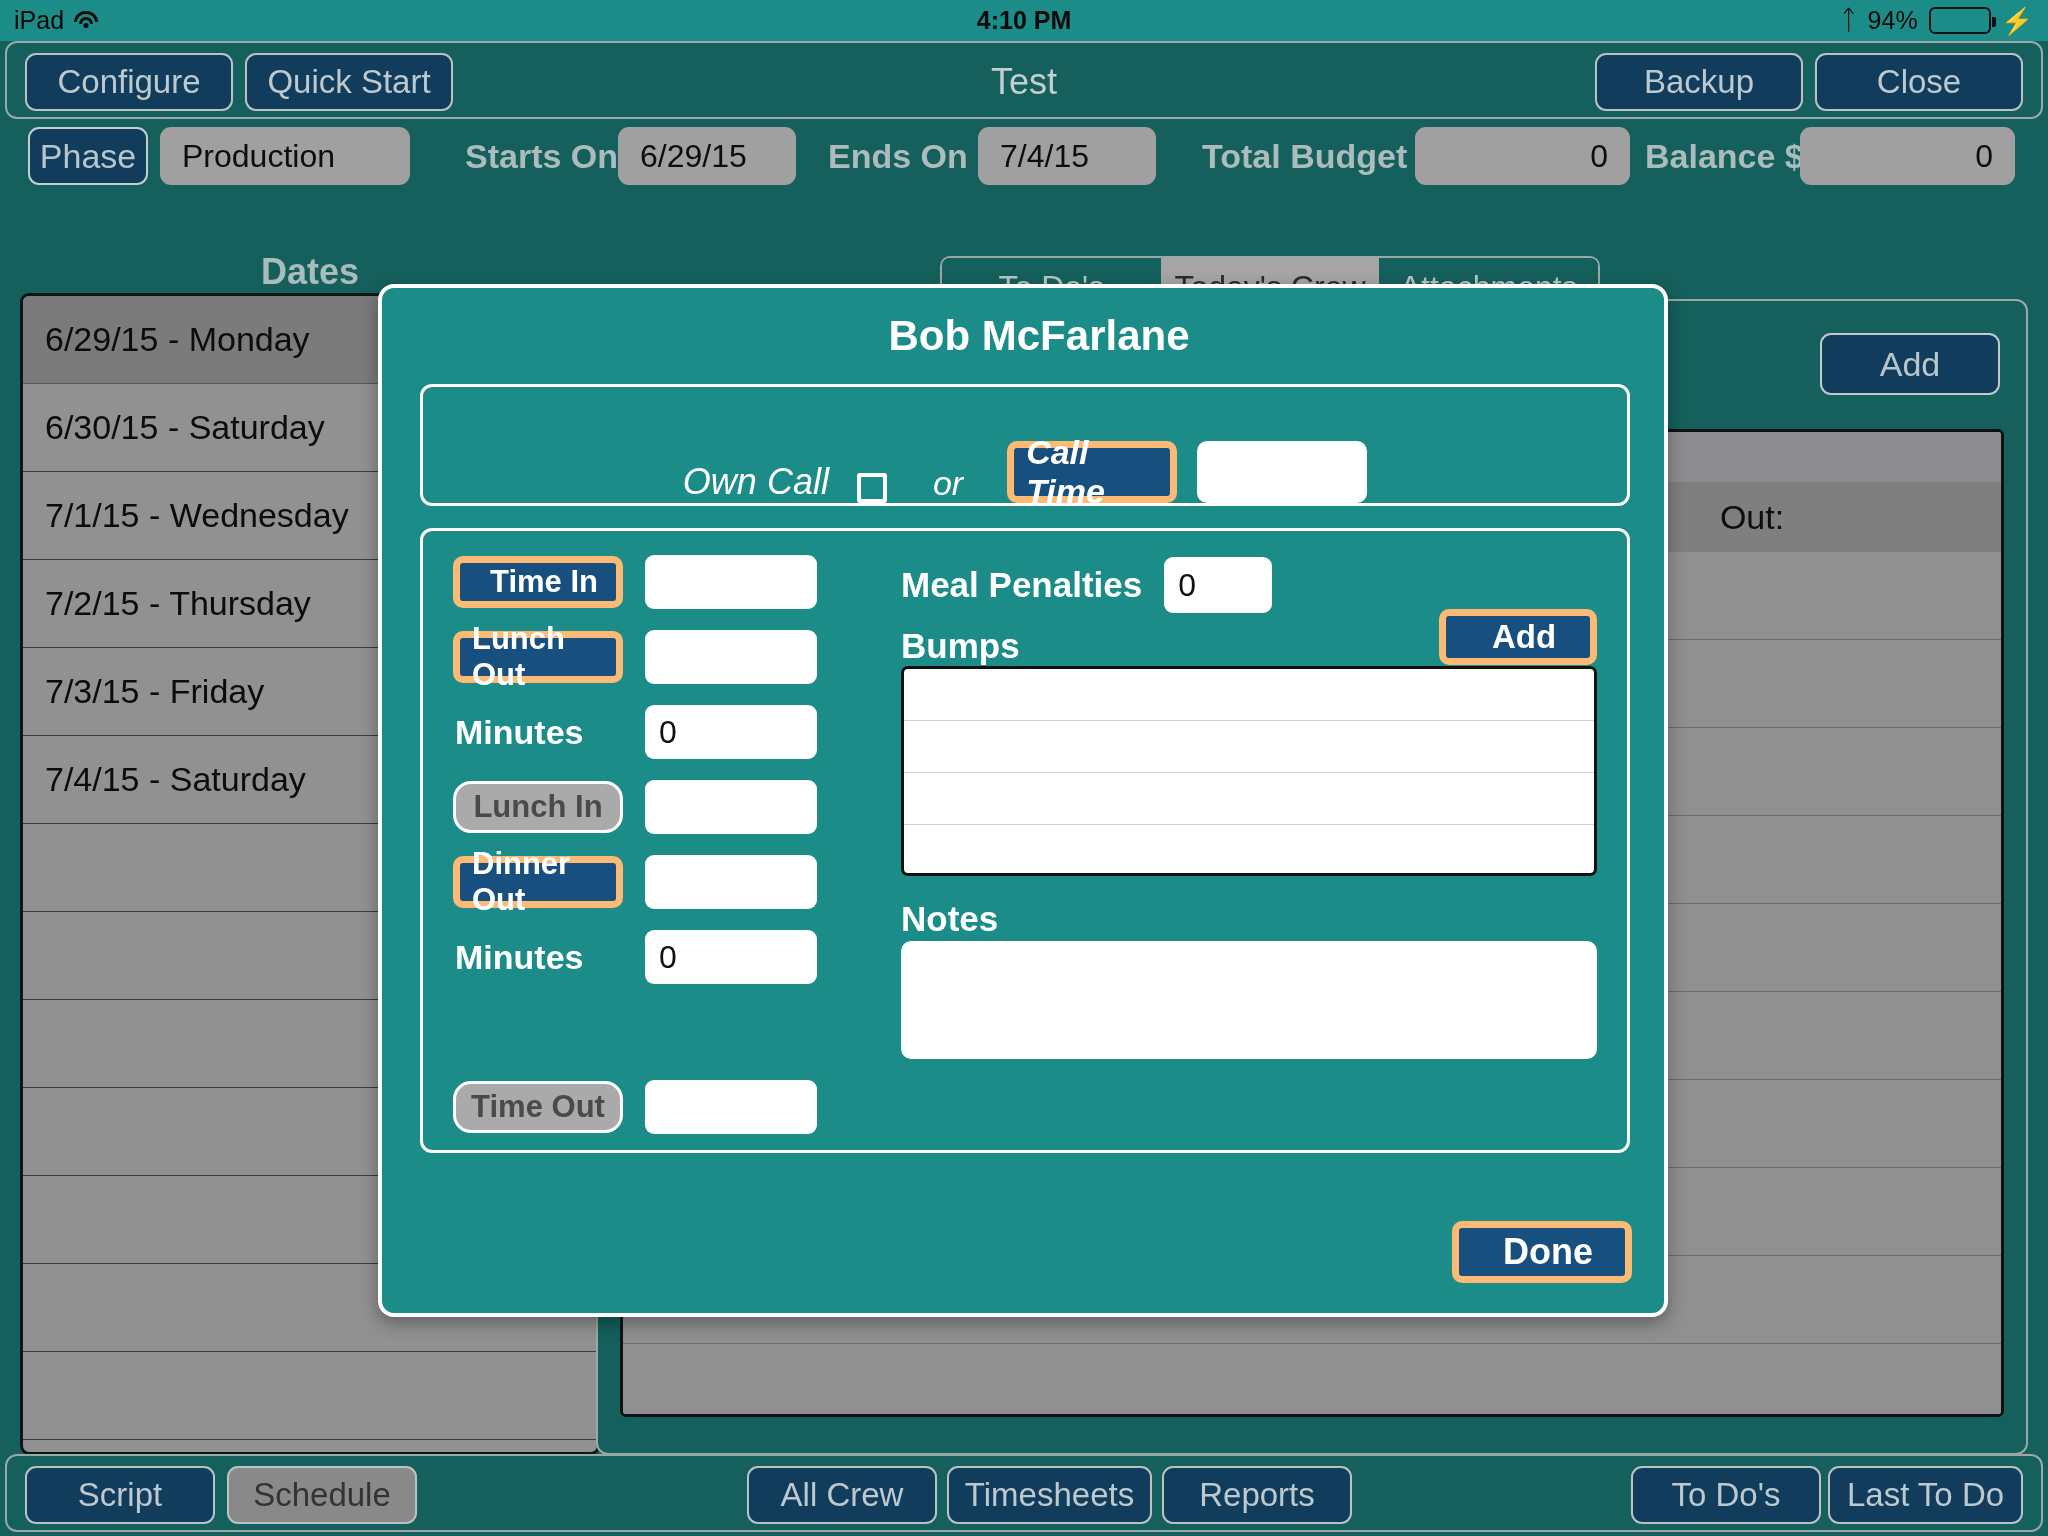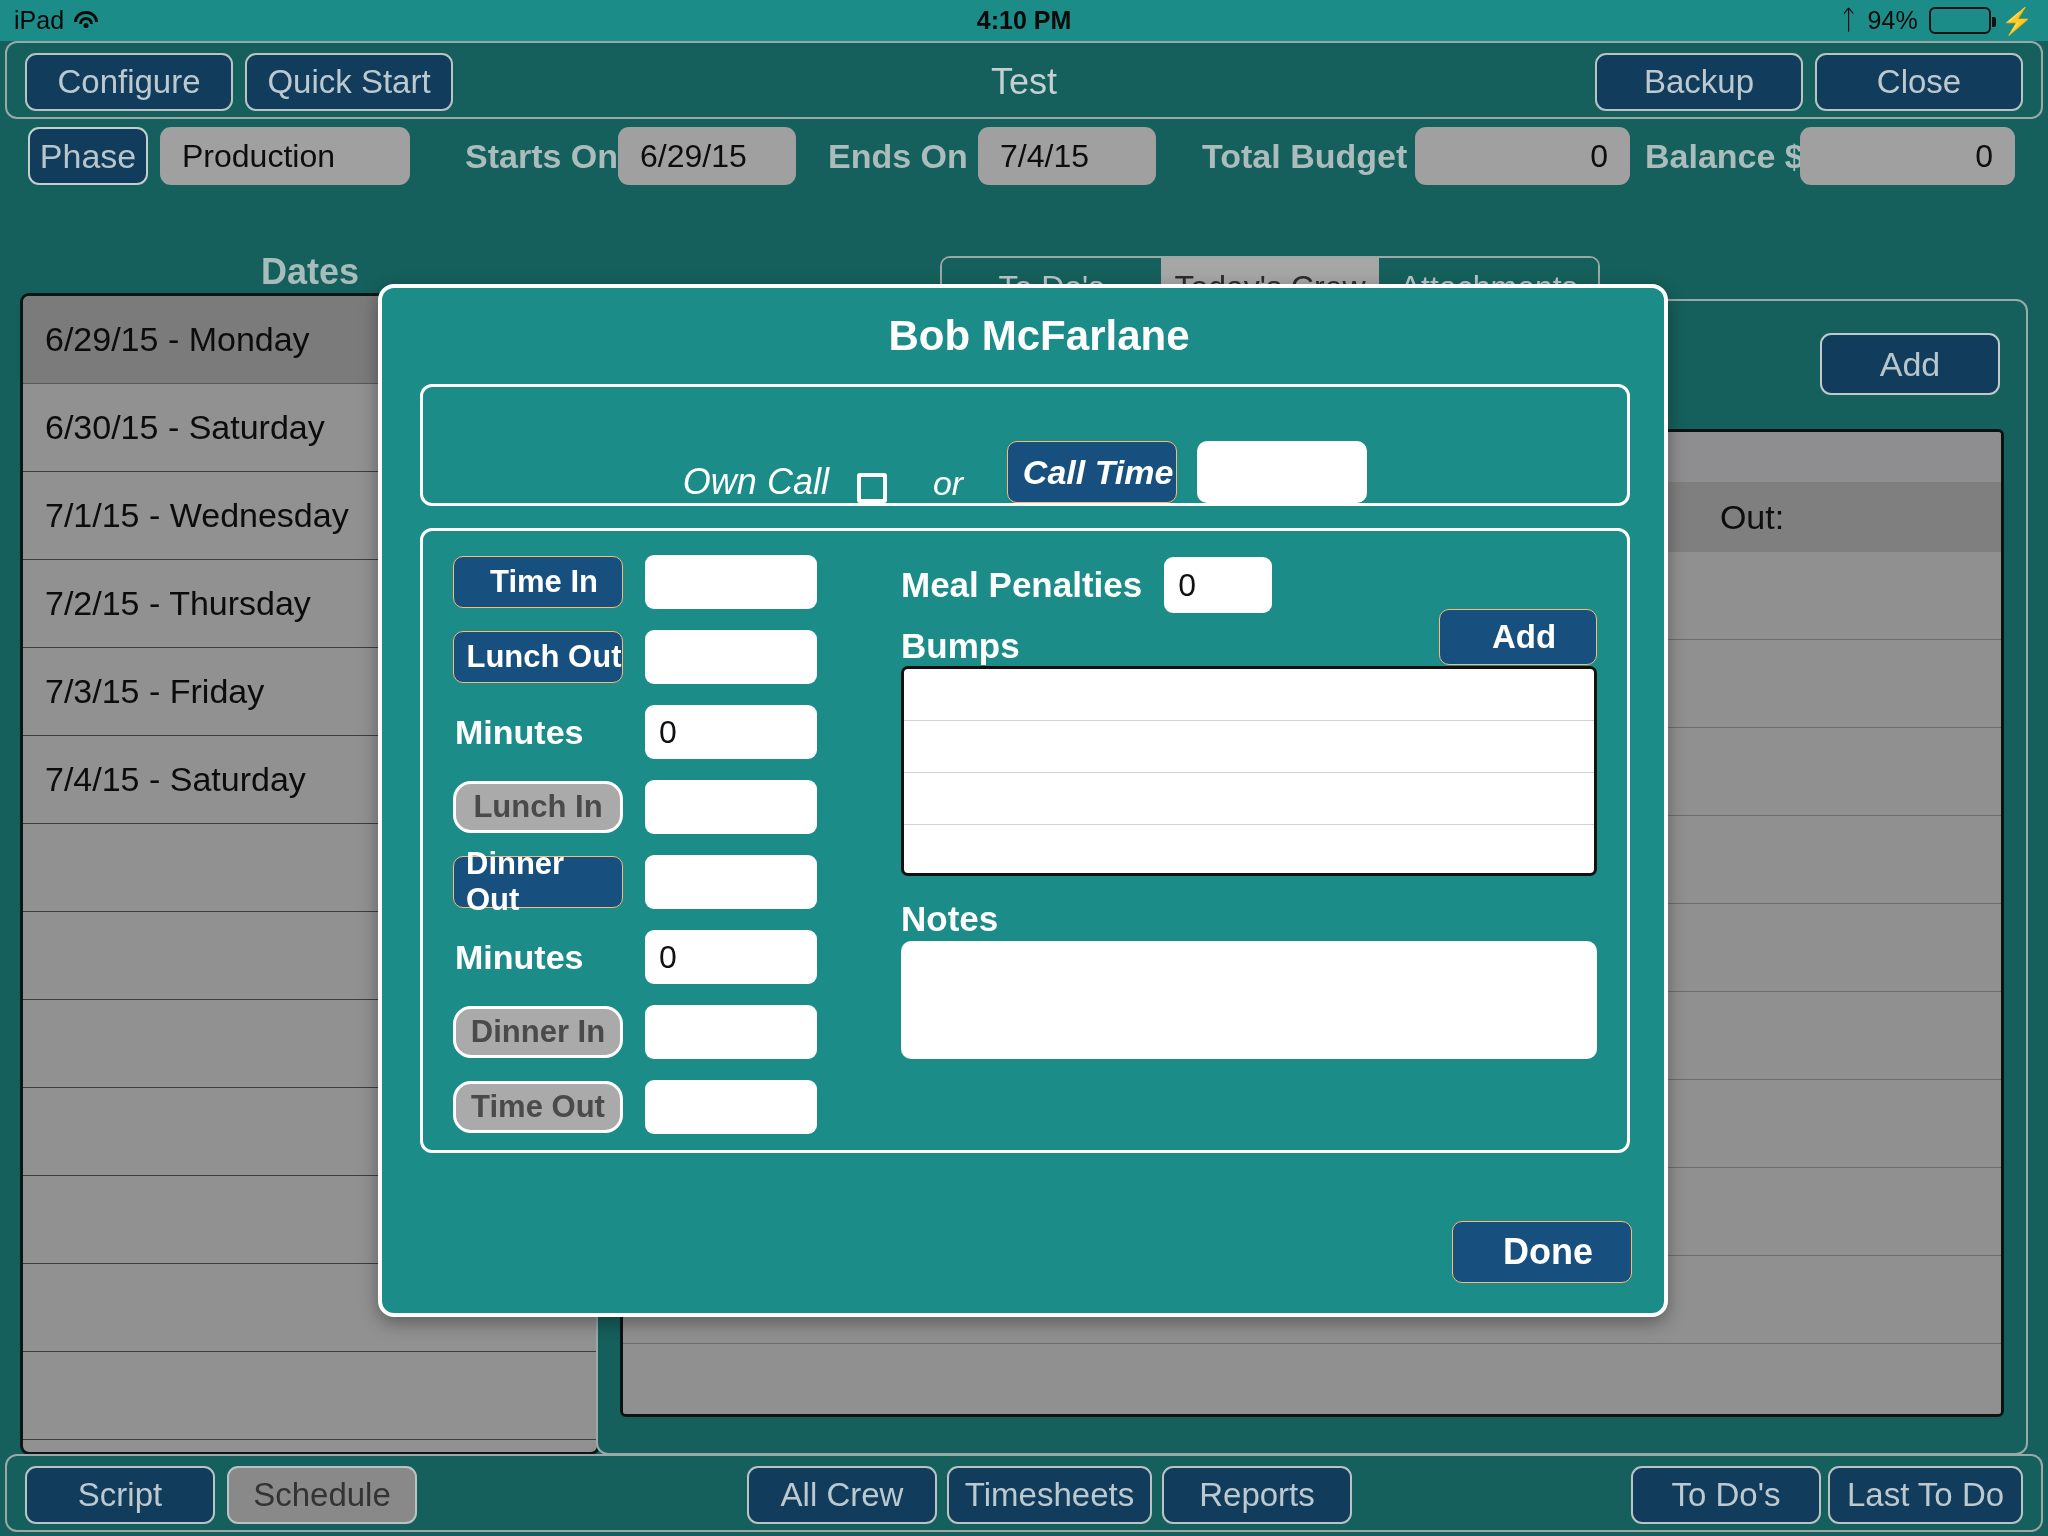--- a/index.html
+++ b/index.html
@@ -138,21 +138,21 @@
   .group-call { left: 38px; top: 96px; width: 1210px; height: 122px; }
   .callrow { position: absolute; top: 0; left: 0; width: 100%; height: 100%;
              display: flex; align-items: flex-end; justify-content: center; gap: 0; font-style: italic; }
   .callrow .owncall-lbl { color: #fff; font-size: 36px; }
   .checkbox {
     width: 30px; height: 30px; border: 4px solid #ffffff; border-radius: 3px;
     margin-left: 28px; cursor: pointer; background: transparent;
   }
   .callrow .or { color: #fff; font-size: 34px; margin-left: 46px; }
   .btn-blue {
-    background: #17507e; border: 1px solid #fdba74; border-radius: 10px;
+    background: #17507e; border: 7px solid #fdba74; border-radius: 10px;
     color: #ffffff; font-weight: bold; display: flex; align-items: center;
     justify-content: center; cursor: pointer; padding-left: 12px;
   }
   .btn-gray {
     background: #aaaaaa; border: 3px solid #ffffff; border-radius: 18px;
     color: #4a4a4a; font-weight: bold; display: flex; align-items: center;
     justify-content: center; cursor: pointer;
   }
   .calltime-btn { margin-left: 44px; width: 170px; height: 62px; font-size: 34px; }
   .calltime-input {
@@ -321,24 +321,20 @@
           <span class="tinput"></span>
         </div>
         <div class="timerow" style="top:322px;">
           <span class="btn-blue tbtn">Dinner Out</span>
           <span class="tinput"></span>
         </div>
         <div class="timerow" style="top:397px;">
           <span class="tlabel">Minutes</span>
           <span class="tinput">0</span>
         </div>
-        <div class="timerow" style="top:472px;">
-          <span class="btn-gray tbtn">Dinner In</span>
-          <span class="tinput"></span>
-        </div>
         <div class="timerow" style="top:547px;">
           <span class="btn-gray tbtn">Time Out</span>
           <span class="tinput"></span>
         </div>
 
         <div class="mealrow">
           <span class="mlabel">Meal Penalties</span>
           <span class="minput">0</span>
         </div>
 

